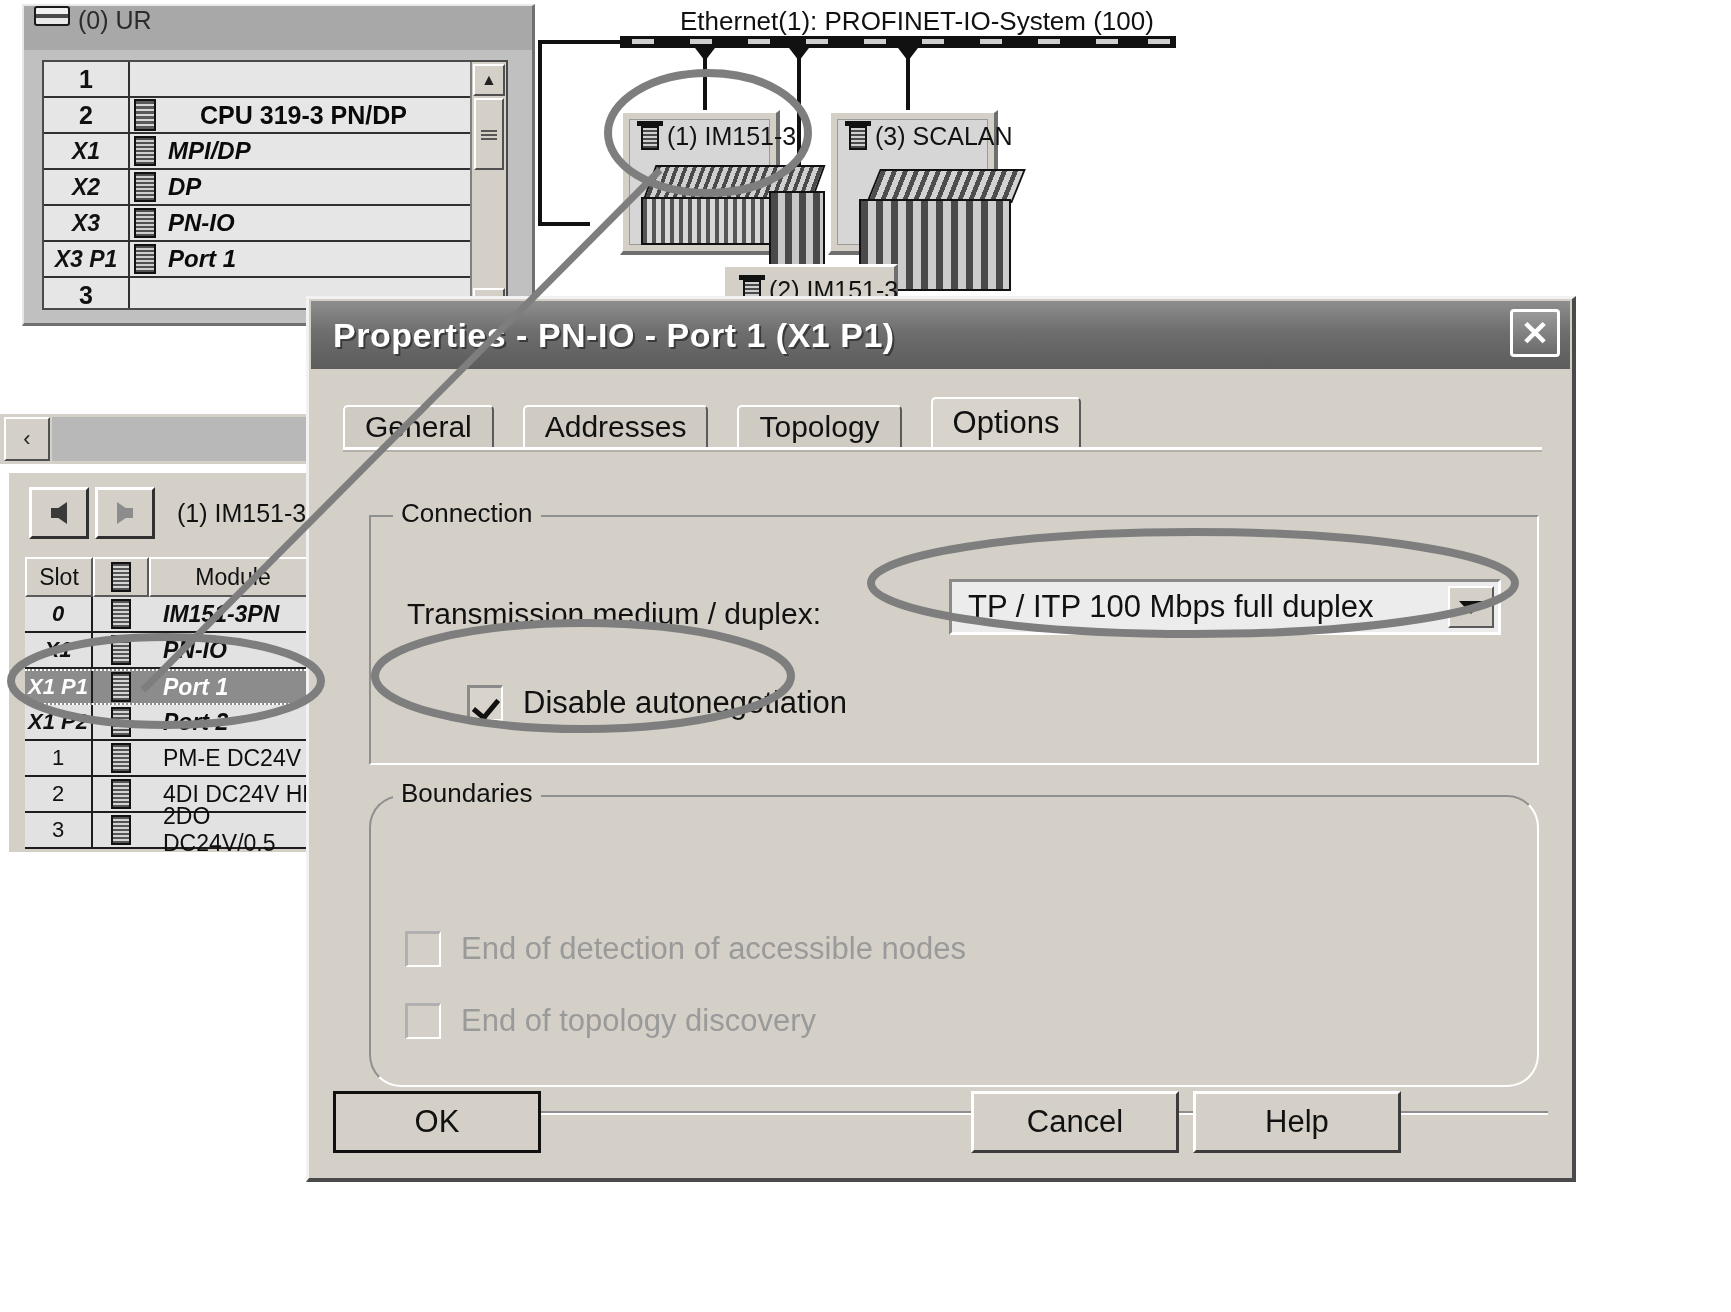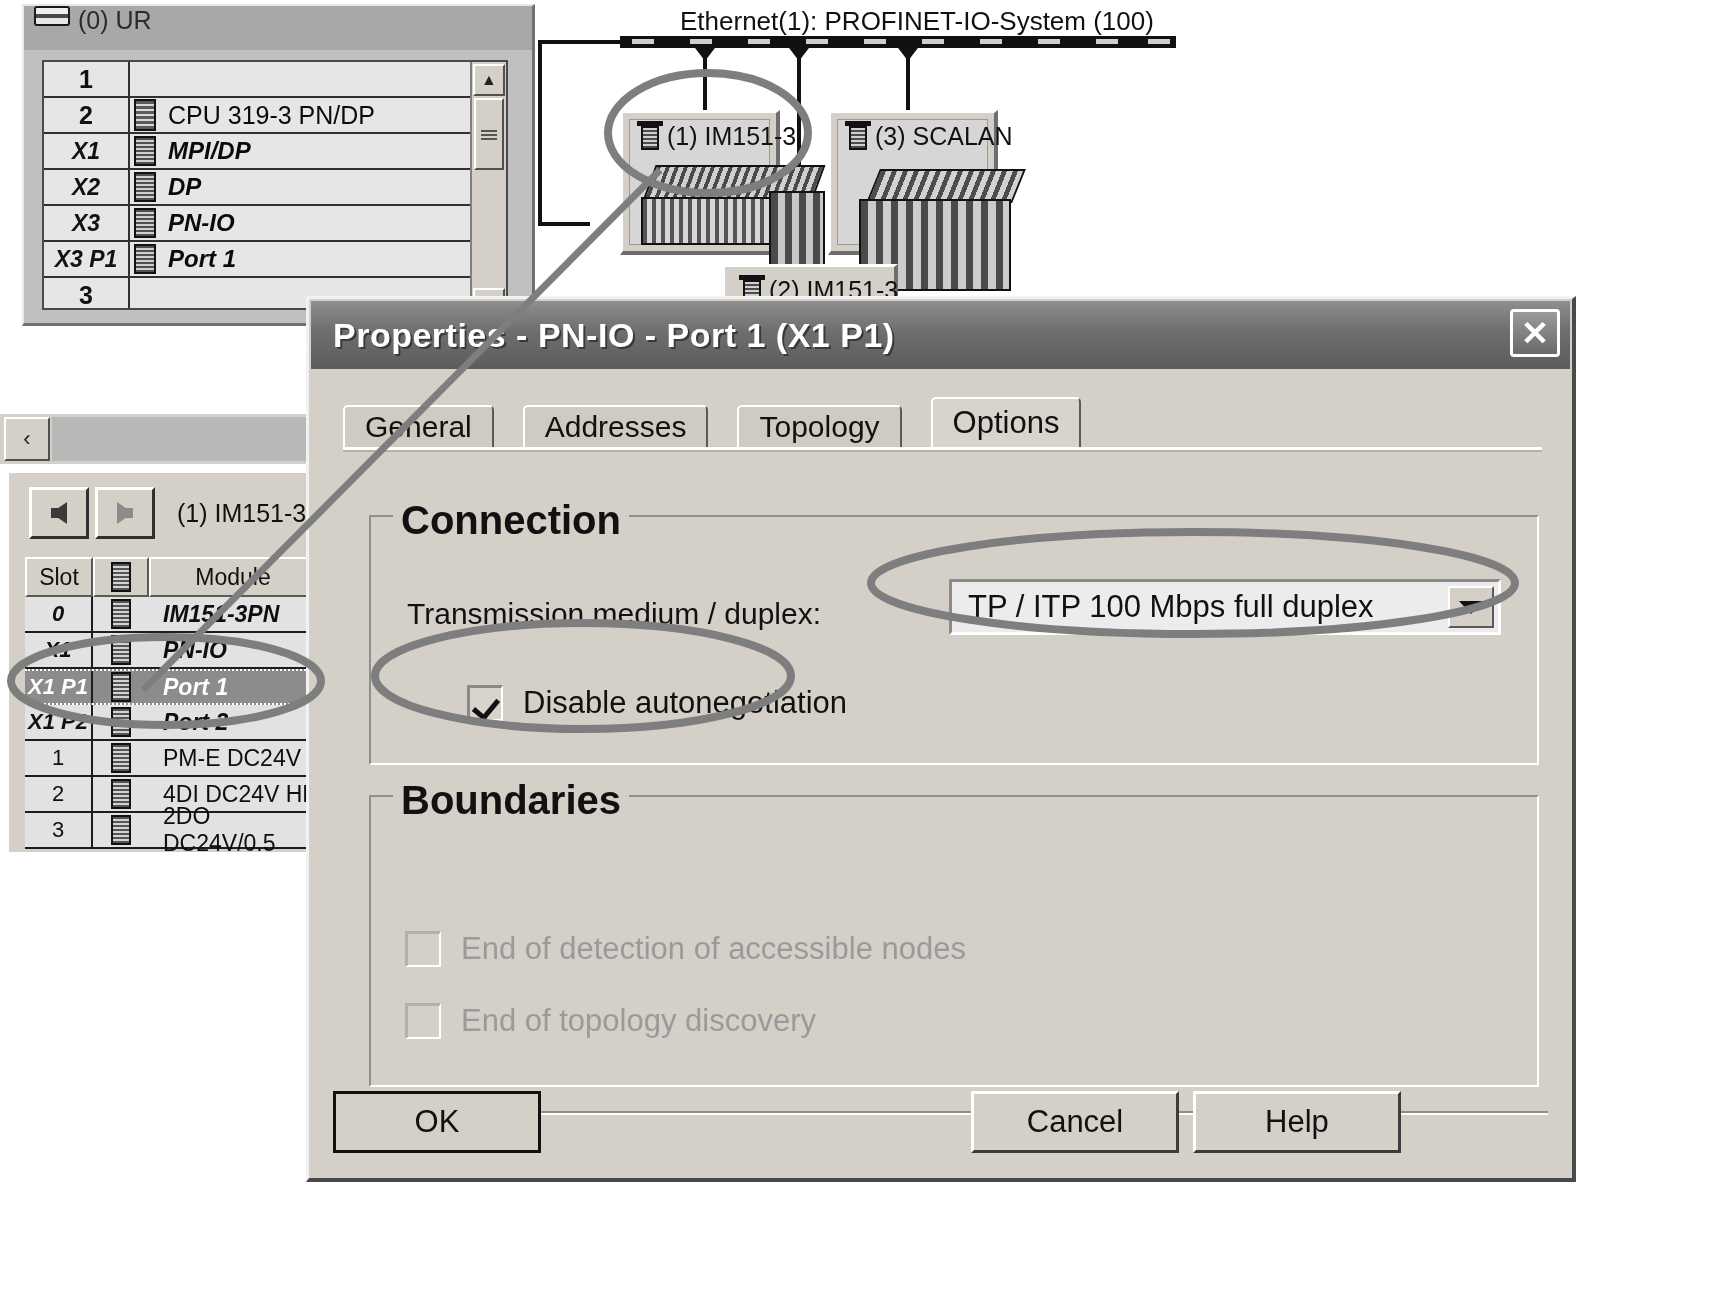--- a/index.html
+++ b/index.html
@@ -27,21 +27,21 @@
   .ur-slot{width:86px;flex:0 0 86px;border-right:2px solid #303030;box-sizing:border-box;
     display:flex;align-items:center;justify-content:center;font-size:25px;color:#111;}
   .ur-slot.ital{font-style:italic;font-weight:bold;font-size:23px;}
   .ur-slot.num{font-weight:bold;}
   .ur-modcell{flex:1;display:flex;align-items:center;padding-left:4px;box-sizing:border-box;}
   .mod-ico{width:22px;height:30px;margin-right:12px;flex:0 0 22px;
     background:repeating-linear-gradient(0deg,#4f4f4f 0 2px,#cfcfcf 2px 4px);
     border:2px solid #111;box-sizing:border-box;}
   .mod-ico.big{width:26px;height:32px;background:repeating-linear-gradient(0deg,#5a5a5a 0 3px,#d8d8d8 3px 5px);}
   .ur-modtext{font-size:25px;color:#0a0a0a;}
-  .ur-modtext.bold{font-weight:normal;}
+  .ur-modtext.bold{font-weight:bold;margin-left:32px;}
   .ur-modtext.ital{font-style:italic;font-weight:bold;font-size:24px;}
   #ur-scroll{position:absolute;right:0;top:0;width:36px;height:100%;background:#d4d0c8;
      border-left:2px solid #808080;box-sizing:border-box;}
   .sb-btn{width:32px;height:32px;margin:2px auto;background:#d4d0c8;
     border-top:2px solid #fff;border-left:2px solid #fff;border-right:2px solid #505050;border-bottom:2px solid #505050;
     display:flex;align-items:center;justify-content:center;font-size:16px;color:#222;box-sizing:border-box;}
   #sb-thumb{width:30px;height:72px;margin:2px auto;background:#d4d0c8;
     border-top:2px solid #fff;border-left:2px solid #fff;border-right:2px solid #505050;border-bottom:2px solid #505050;
     display:flex;align-items:center;justify-content:center;box-sizing:border-box;}
   #sb-grip{width:16px;height:12px;background:repeating-linear-gradient(0deg,#555 0 2px,transparent 2px 4px);}
@@ -151,23 +151,23 @@
   .tab{height:42px;padding:0 20px;background:#cfcbc3;
     border-top:2px solid #ffffff;border-left:2px solid #ffffff;border-right:2px solid #5a5a5a;
     display:flex;align-items:center;font-size:30px;color:#111;box-sizing:border-box;
     border-top-left-radius:5px;border-top-right-radius:5px;margin-right:4px;}
   .tab.active{height:50px;background:#d8d4cc;font-size:31px;border-right:2px solid #5a5a5a;}
   #tab-underline{position:absolute;left:34px;top:148px;right:30px;height:3px;background:#ffffff;}
   #tab-underline-d{position:absolute;left:34px;top:151px;right:30px;height:2px;background:#b5b1a9;}
 
   .group{position:absolute;border:2px solid #9a9a9a;box-sizing:border-box;
     border-top-color:#8f8f8f;border-left-color:#8f8f8f;border-right-color:#ffffff;border-bottom-color:#ffffff;}
-  .group-title{position:absolute;top:-19px;left:22px;background:#d4d0c8;padding:0 8px;font-size:40px;color:#111;font-weight:bold;}
+  .group-title{position:absolute;top:-19px;left:22px;background:#d4d0c8;padding:0 8px;font-size:26px;color:#111;}
   #grp-connection{left:60px;top:216px;width:1170px;height:250px;}
-  #grp-boundaries{left:60px;top:496px;width:1170px;height:292px;}
+  #grp-boundaries{left:60px;top:496px;width:1170px;height:292px;border-radius:32px;}
 
   #tm-label{position:absolute;left:36px;top:80px;font-size:30px;color:#111;white-space:nowrap;}
   #tm-combo{position:absolute;left:578px;top:62px;width:552px;height:56px;background:#ececec;
     border-top:3px solid #8a8a8a;border-left:3px solid #8a8a8a;
     border-right:3px solid #ffffff;border-bottom:3px solid #ffffff;box-sizing:border-box;
     display:flex;align-items:center;}
   #tm-value{font-size:31px;color:#111;margin-left:16px;white-space:nowrap;}
   #tm-arrowbtn{position:absolute;right:4px;top:4px;width:46px;height:42px;background:#d4d0c8;
     border-top:2px solid #ffffff;border-left:2px solid #ffffff;
     border-right:2px solid #5a5a5a;border-bottom:2px solid #5a5a5a;box-sizing:border-box;

